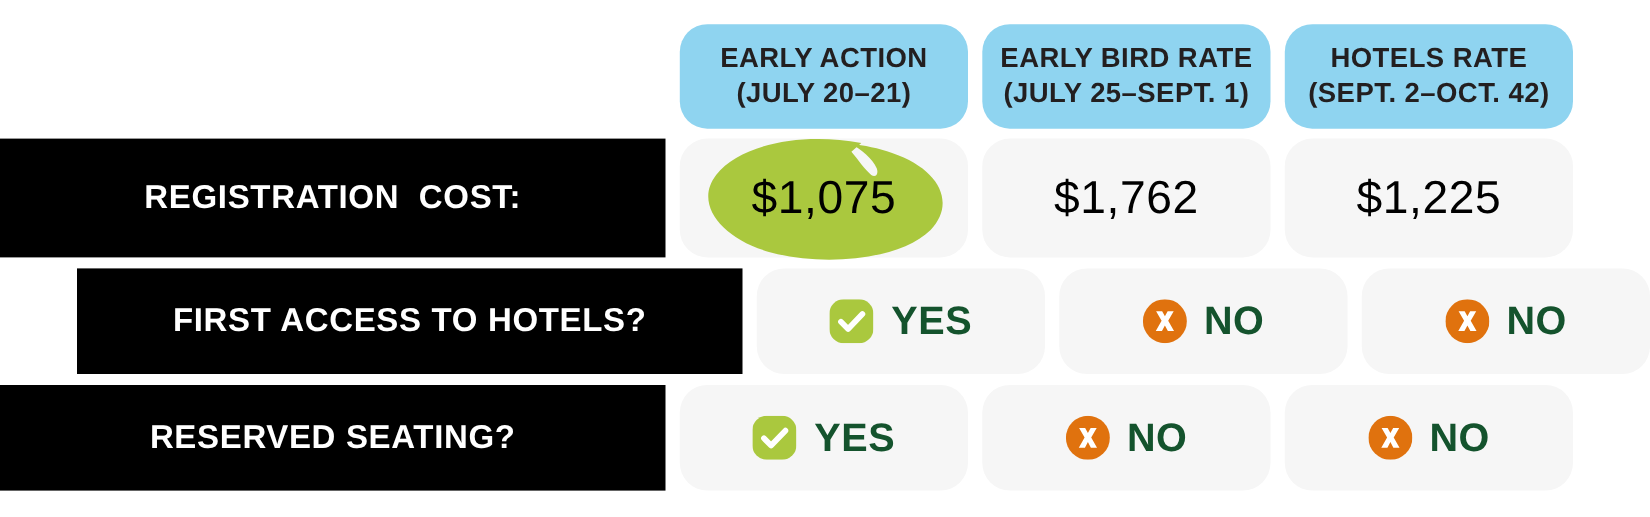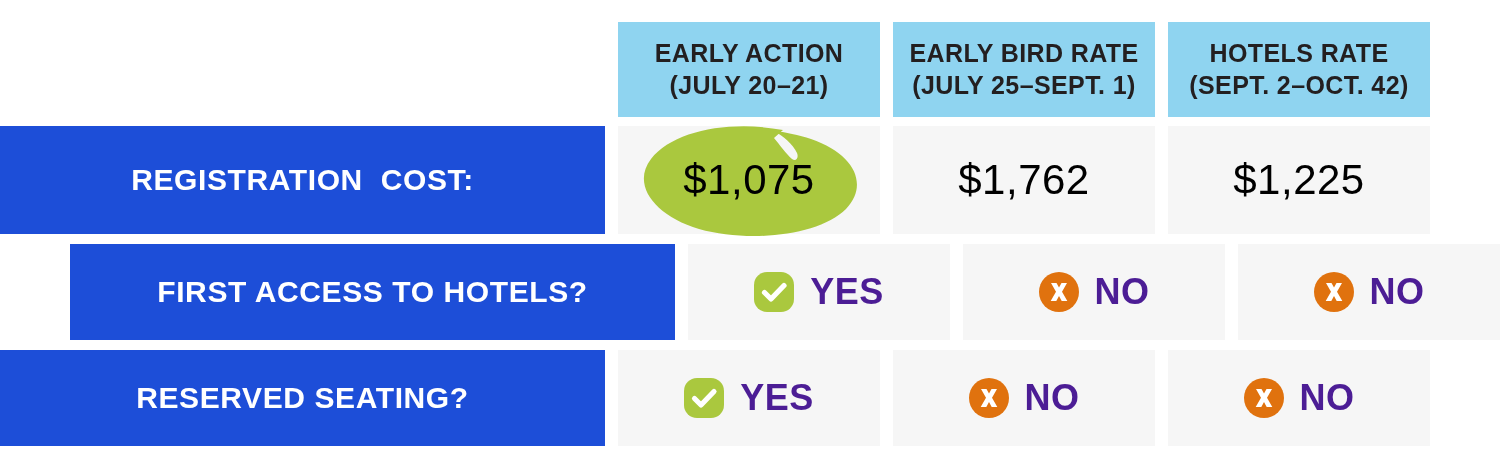--- a/index.html
+++ b/index.html
@@ -39,20 +39,21 @@
     box-sizing: border-box;
   }
   .cell-data {
     width: 262px;
     margin-right: 13px;
     display: flex;
     align-items: center;
     justify-content: center;
     box-sizing: border-box;
     position: relative;
+    border-radius: 25px;
   }
   .cell-data:last-child { margin-right: 0; }
 
   
   .row-header { top: 22px; height: 95px; }
   .row-header .cell-label { background: transparent; }
   .row-header .cell-data {
     background: #8FD4F0;
     flex-direction: column;
     justify-content: center;
@@ -62,21 +63,21 @@
     color: #231f20;
     font-size: 25px;
     font-weight: bold;
     letter-spacing: 0.4px;
     text-align: center;
     white-space: nowrap;
   }
 
   
   .row-body .cell-label {
-    background: #1d4ed8;
+    background: #000000;
   }
   .row-body .cell-data {
     background: #F6F6F6;
   }
   .label-text {
     color: #ffffff;
     font-size: 30px;
     font-weight: bold;
     letter-spacing: 0.6px;
     text-align: center;
@@ -115,21 +116,21 @@
     align-items: center;
     gap: 16px;
   }
   .status-icon {
     width: 40px;
     height: 40px;
     flex: 0 0 auto;
     display: block;
   }
   .status-text {
-    color: #4c1d95;
+    color: #14532d;
     font-size: 36px;
     font-weight: bold;
     letter-spacing: 0.5px;
     line-height: 1;
   }
 </style>
 </head>
 <body>
 
 <div class="pricing-table">

